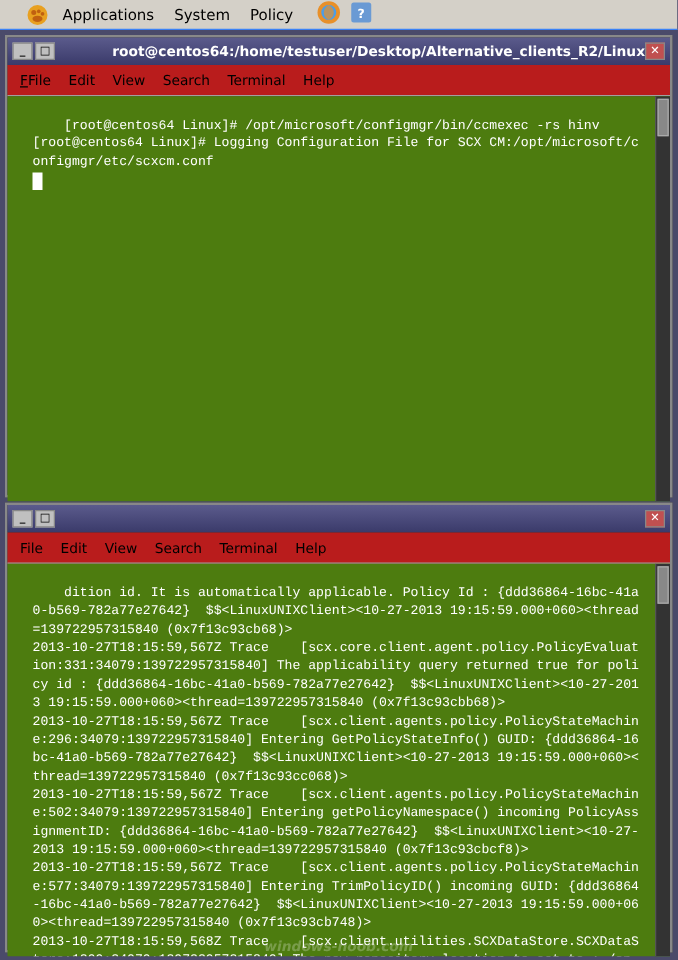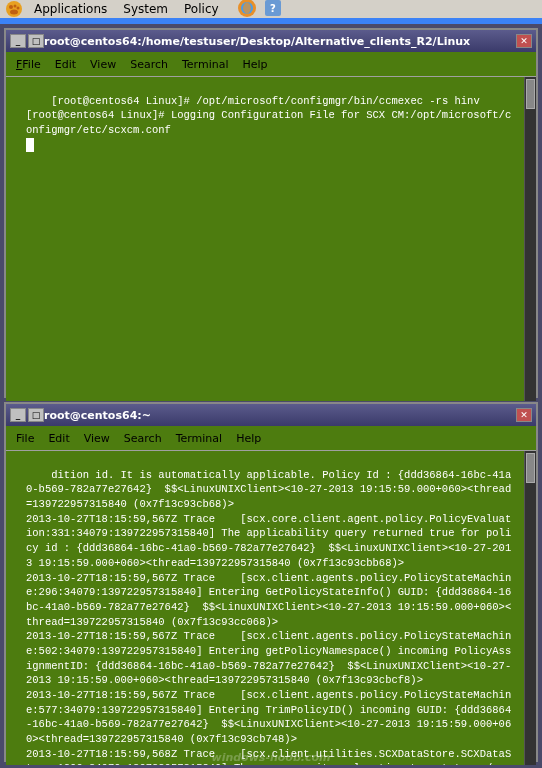--- a/index.html
+++ b/index.html
@@ -11,23 +11,23 @@
       font-size: 12px;
       overflow: hidden;
     }
 
     
     .top-menubar {
       background: #d4d0c8;
       height: 24px;
       display: flex;
       align-items: center;
-      padding: 0 4px;
+      padding: 0 20px;
       gap: 4px;
-      border-bottom: 6px solid #3b82f6;
+      border-bottom: 1px solid #3b82f6;
     }
     .top-menubar-icon {
       width: 20px;
       height: 20px;
       display: flex;
       align-items: center;
       justify-content: center;
     }
     .menubar-item {
       padding: 2px 6px;
@@ -61,21 +61,21 @@
       display: flex;
       align-items: center;
       justify-content: space-between;
       padding: 0 4px;
       color: white;
       font-size: 11px;
       font-weight: bold;
     }
     .title-bar-text {
       flex: 1;
-      text-align: left;
+      text-align: right;
     }
     .title-bar-buttons {
       display: flex;
       gap: 2px;
       align-items: center;
     }
     .tb-btn {
       width: 16px;
       height: 14px;
       background: #c0c0c0;
@@ -84,21 +84,21 @@
       align-items: center;
       justify-content: center;
       font-size: 9px;
       cursor: pointer;
       color: #000;
       font-weight: bold;
     }
     .tb-btn.close { background: #c05050; color: white; }
 
     .terminal-menubar {
-      background: #4d7c0f;
+      background: #b91c1c;
       height: 20px;
       display: flex;
       align-items: center;
       padding: 12px 4px;
       gap: 2px;
       border-bottom: 1px solid #a0a0a0;
     }
     .terminal-menubar-item {
       padding: 1px 6px;
       font-size: 11px;
@@ -226,21 +226,20 @@
     </div>
   </div>
 </div>
 
 <div class="terminal-window terminal-window-2">
   <div class="title-bar">
     <div class="title-bar-buttons">
       <div class="tb-btn">_</div>
       <div class="tb-btn">□</div>
     </div>
-    <div class="title-bar-text">root@centos64:~</div>
     <div class="title-bar-buttons">
       <div class="tb-btn close">✕</div>
     </div>
   </div>
   <div class="terminal-menubar">
     <div class="terminal-menubar-item">File</div>
     <div class="terminal-menubar-item">Edit</div>
     <div class="terminal-menubar-item">View</div>
     <div class="terminal-menubar-item">Search</div>
     <div class="terminal-menubar-item">Terminal</div>

